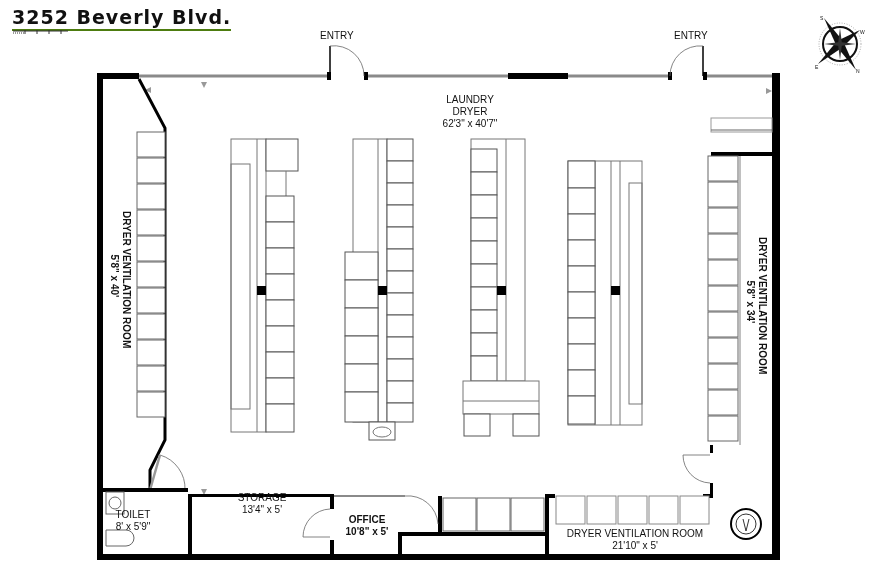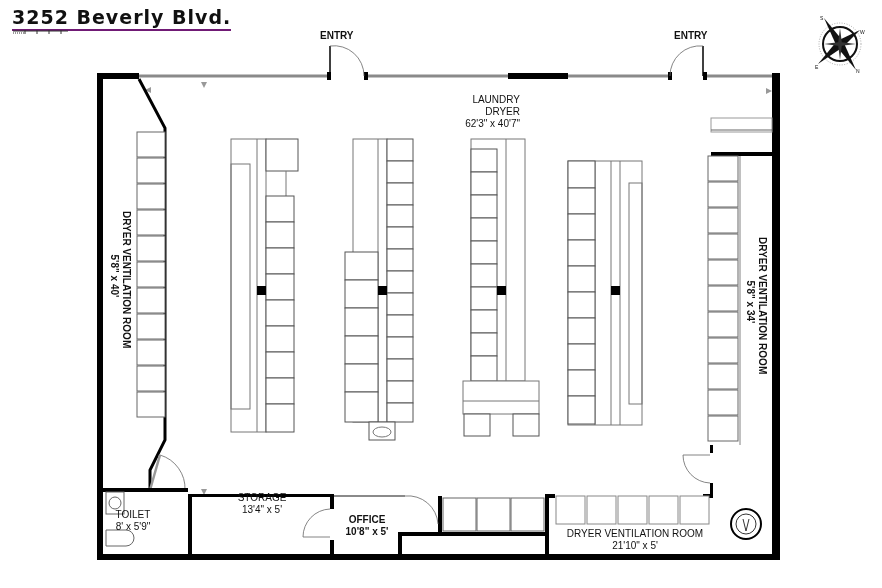--- a/index.html
+++ b/index.html
@@ -1,20 +1,20 @@
 <!DOCTYPE html>
 <html><head>
 <meta charset="utf-8">
 <style>
   html, body { margin: 0; padding: 0; background: #ffffff; }
   body { width: 882px; height: 588px; position: relative; overflow: hidden; font-family: "Liberation Sans", "DejaVu Sans", sans-serif; }
-  .title { position: absolute; left: 12px; top: 6px; font-family: "DejaVu Sans", sans-serif; font-size: 19px; font-weight: bold; letter-spacing: 1px; color: #111; border-bottom: 2px solid #701a75; line-height: 22px; padding-bottom: 1px; }
+  .title { position: absolute; left: 12px; top: 6px; font-family: "DejaVu Sans", sans-serif; font-size: 19px; font-weight: bold; letter-spacing: 1px; color: #111; border-bottom: 2px solid #4d7c0f; line-height: 22px; padding-bottom: 1px; }
   .scalebar { position: absolute; left: 13px; top: 30px; width: 55px; height: 4px; }
   svg.plan { position: absolute; left: 0; top: 0; }
-  .lbl { position: absolute; font-size: 10px; font-weight: bold; color: #111; text-align: center; line-height: 12px; white-space: nowrap; }
+  .lbl { position: absolute; font-size: 10px; font-weight: normal; color: #111; text-align: center; line-height: 12px; white-space: nowrap; }
   .lbl span { display: block; }
   .vert { position: absolute; font-size: 10px; font-weight: bold; color: #111; text-align: center; line-height: 12px; white-space: nowrap; transform-origin: center center; }
   .vert span { display: block; }
   .compass { position: absolute; left: 810px; top: 14px; width: 60px; height: 60px; }
 </style>
 </head>
 <body>
 
 <div class="title">3252 Beverly Blvd.</div>
 <svg class="scalebar" viewBox="0 0 55 4">
@@ -245,21 +245,21 @@
       <rect x="568" y="344" width="27" height="26" stroke="#555"></rect>
     <rect x="568" y="370" width="27" height="26" stroke="#555"></rect>
       <rect x="568" y="396" width="27" height="28" stroke="#555"></rect>
   </g>
   <rect x="611" y="286" width="9" height="9" fill="#000"></rect>
 </svg>
 
 <div class="lbl" style="left:320px; top:30px;">ENTRY</div>
 <div class="lbl" style="left:674px; top:30px;">ENTRY</div>
 
-<div class="lbl" style="left:420px; top:94px; width:100px; font-weight:normal;text-align:right;">
+<div class="lbl" style="left:420px; top:94px; width:100px; font-weight:normal;">
   <span>LAUNDRY</span>
   <span>DRYER</span>
   <span>62'3" x 40'7"</span>
 </div>
 
 <div class="vert" style="left:55px; top:264px; width:130px; transform: rotate(90deg);">
   <span>DRYER VENTILATION ROOM</span>
   <span>5'8" x 40'</span>
 </div>
 

